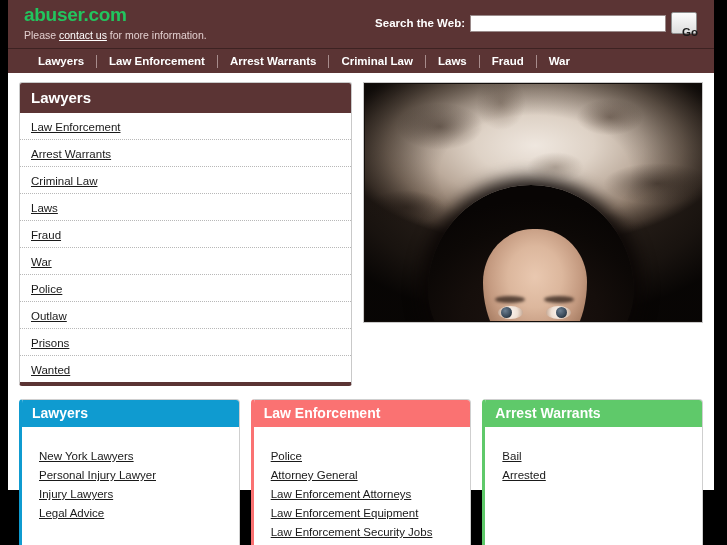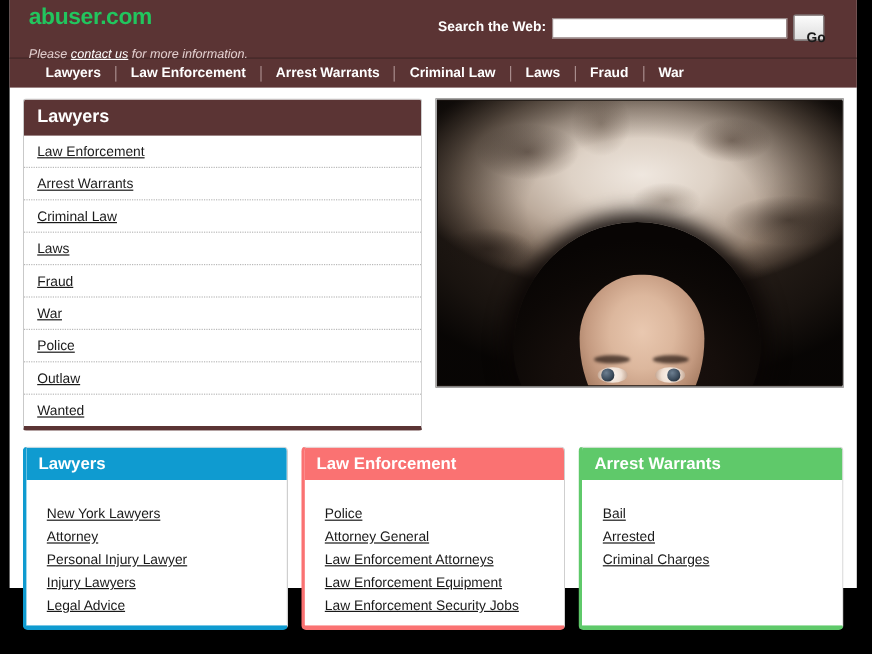--- a/index.html
+++ b/index.html
@@ -42,30 +42,29 @@
     color: #22c55e;
     font-size: 19px;
     font-weight: bold;
     letter-spacing: -0.3px;
     line-height: 20px;
   }
   #tagline {
     color: #e2cfcf;
     font-size: 10.5px;
     line-height: 14px;
-    margin-top: 13px;
-    font-style: italic;
+    margin-top: 3px;
   }
   #tagline a {
     color: #ffffff;
     text-decoration: underline;
   }
   #searchbox {
     position: absolute;
-    right: 27px;
+    right: 17px;
     top: 12px;
     display: flex;
     align-items: center;
   }
   #search-label {
     color: #ffffff;
     font-size: 11.5px;
     font-weight: bold;
     margin-right: 5px;
     white-space: nowrap;
@@ -334,20 +333,21 @@
       <div id="feature-panel-header">Lawyers</div>
       <div id="feature-panel-links">
           <div class="feature-link-row"><a href="#">Law Enforcement</a></div>
           <div class="feature-link-row"><a href="#">Arrest Warrants</a></div>
           <div class="feature-link-row"><a href="#">Criminal Law</a></div>
           <div class="feature-link-row"><a href="#">Laws</a></div>
           <div class="feature-link-row"><a href="#">Fraud</a></div>
           <div class="feature-link-row"><a href="#">War</a></div>
           <div class="feature-link-row"><a href="#">Police</a></div>
           <div class="feature-link-row"><a href="#">Outlaw</a></div>
+          <div class="feature-link-row"><a href="#">Prisons</a></div>
           <div class="feature-link-row"><a href="#">Wanted</a></div>
         </div>
     </div>
 
     <div id="feature-image">
       <div id="photo">
         <div id="photo-head"></div>
         <div id="photo-face">
           <div class="photo-brow" id="photo-brow-left"></div>
           <div class="photo-brow" id="photo-brow-right"></div>
@@ -361,39 +361,37 @@
       </div>
     </div>
 
   </div>
 
   <div id="boxes">
       <div class="box" style="border-left-color: rgb(15, 155, 208); border-bottom-color: rgb(15, 155, 208);">
         <div class="box-header" style="background: rgb(15, 155, 208);">Lawyers</div>
         <div class="box-links">
           <a href="#">New York Lawyers</a>
-          <a href="#">Attorney</a>
           <a href="#">Personal Injury Lawyer</a>
           <a href="#">Injury Lawyers</a>
           <a href="#">Legal Advice</a>
         </div>
       </div>
       <div class="box" style="border-left-color: rgb(250, 114, 114); border-bottom-color: rgb(250, 114, 114);">
         <div class="box-header" style="background: rgb(250, 114, 114);">Law Enforcement</div>
         <div class="box-links">
           <a href="#">Police</a>
           <a href="#">Attorney General</a>
           <a href="#">Law Enforcement Attorneys</a>
           <a href="#">Law Enforcement Equipment</a>
           <a href="#">Law Enforcement Security Jobs</a>
         </div>
       </div>
       <div class="box" style="border-left-color: rgb(95, 201, 106); border-bottom-color: rgb(95, 201, 106);">
         <div class="box-header" style="background: rgb(95, 201, 106);">Arrest Warrants</div>
         <div class="box-links">
           <a href="#">Bail</a>
           <a href="#">Arrested</a>
-          <a href="#">Criminal Charges</a>
         </div>
       </div>
     </div>
 
 </div>
 
 </body></html>

